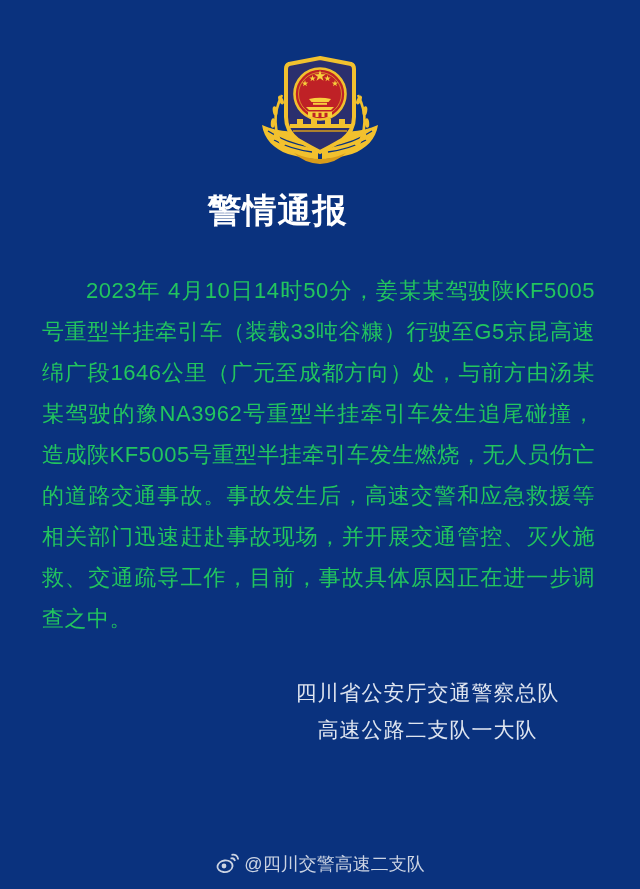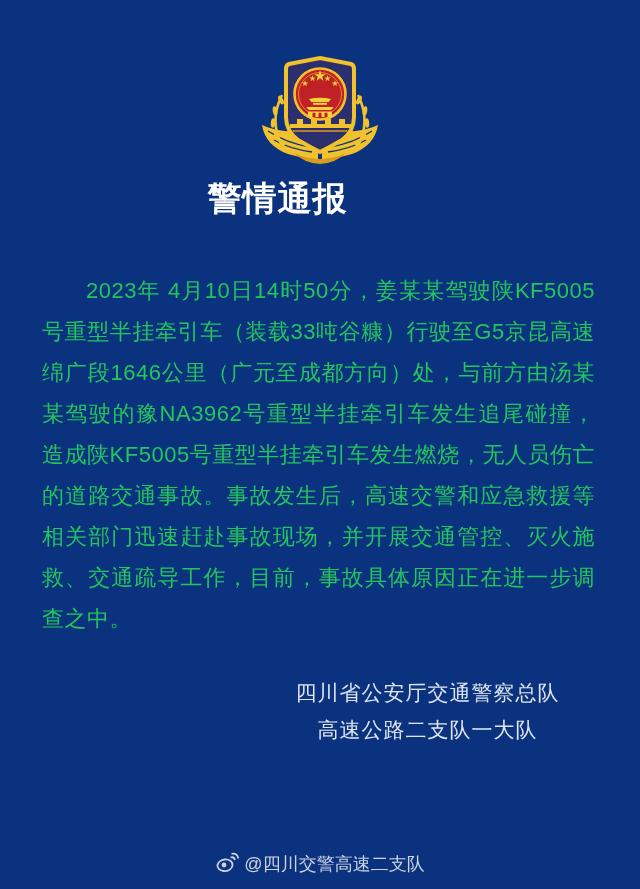--- a/index.html
+++ b/index.html
@@ -13,21 +13,21 @@
   .poster { position: absolute; inset: 0; }
 
   .emblem {
     position: absolute;
     top: 55px; left: 260px;
     width: 120px; height: 110px;
   }
 
   .title {
     position: absolute;
-    top: 176px; left: 0;
+    top: 188px; left: 0;
     width: 555px;
     text-align: center;
     color: #ffffff;
     font-size: 34px;
     font-weight: 800;
     letter-spacing: 1px;
   }
 
   .body-text {
     position: absolute;
@@ -52,20 +52,21 @@
     letter-spacing: 1px;
     margin-top: 42px;
   }
 
   .watermark {
     position: absolute;
     top: 852px; left: 0;
     width: 640px;
     display: flex;
     justify-content: center;
+    align-items: center;
     gap: 5px;
     color: #ccd4e3;
     font-size: 18px;
   }
   .watermark svg { display: block; }
 </style>
 </head>
 <body>
 
 <div class="poster">

